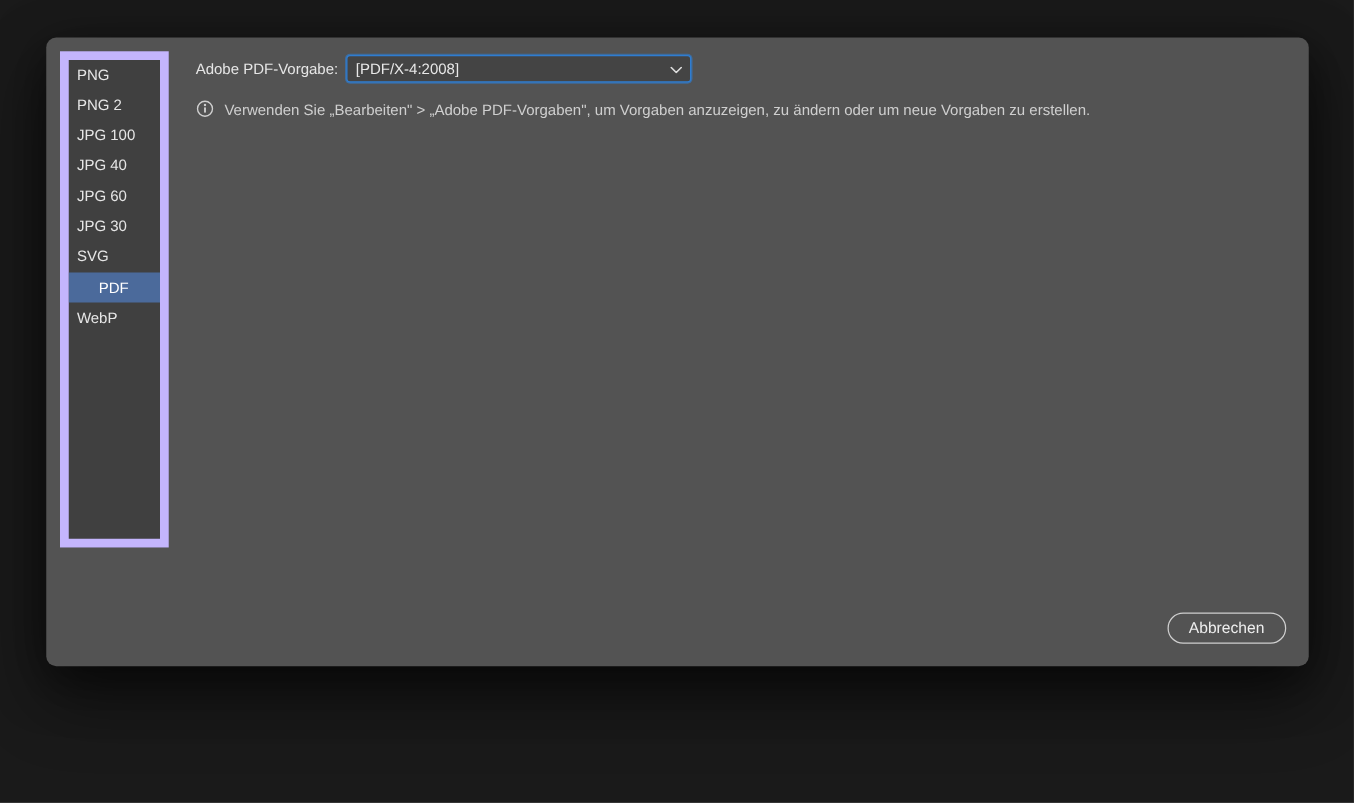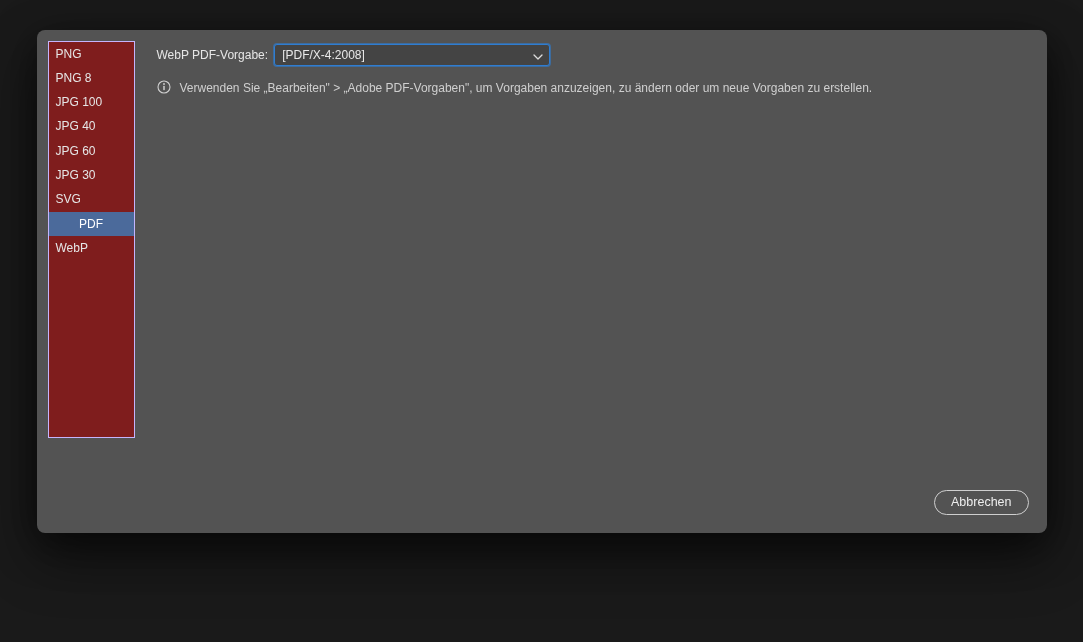--- a/index.html
+++ b/index.html
@@ -40,22 +40,22 @@
       display: flex;
       min-height: 460px;
     }
 
     .sidebar {
       width: 98px;
       padding: 11px 0 0 11px;
     }
 
     .sidebar-list {
-      border: 1px solid #c4b5fd;
-      background: #7f1d1d;
+      border: 7px solid #c4b5fd;
+      background: #404040;
       height: 397px;
       overflow: hidden;
     }
 
     .sidebar-item {
       color: #e6e6e6;
       font-size: 12px;
       padding: 3.5px 7px 4px;
       cursor: pointer;
       line-height: 1.4;
@@ -149,34 +149,34 @@
 </head>
 <body>
 
 <div class="dialog">
 
   <div class="content">
 
     <div class="sidebar">
       <div class="sidebar-list" id="sidebar-list">
           <div class="sidebar-item">PNG</div>
-          <div class="sidebar-item">PNG 8</div>
+          <div class="sidebar-item">PNG 2</div>
           <div class="sidebar-item">JPG 100</div>
           <div class="sidebar-item">JPG 40</div>
           <div class="sidebar-item">JPG 60</div>
           <div class="sidebar-item">JPG 30</div>
           <div class="sidebar-item">SVG</div>
           <div class="sidebar-item selected">PDF</div>
           <div class="sidebar-item">WebP</div>
         </div>
     </div>
 
     <div class="main">
       <div class="row">
-        <span class="label">WebP PDF-Vorgabe:</span>
+        <span class="label">Adobe PDF-Vorgabe:</span>
         <div class="select-wrap">
           <div class="select">
             <span>[PDF/X-4:2008]</span>
           </div>
           <span class="select-chevron">
             <svg width="10" height="6" viewBox="0 0 10 6">
                 <path d="M1 1l4 4 4-4" stroke="currentColor" stroke-width="1.3" fill="none" stroke-linecap="round" stroke-linejoin="round"></path>
               </svg>
           </span>
         </div>

